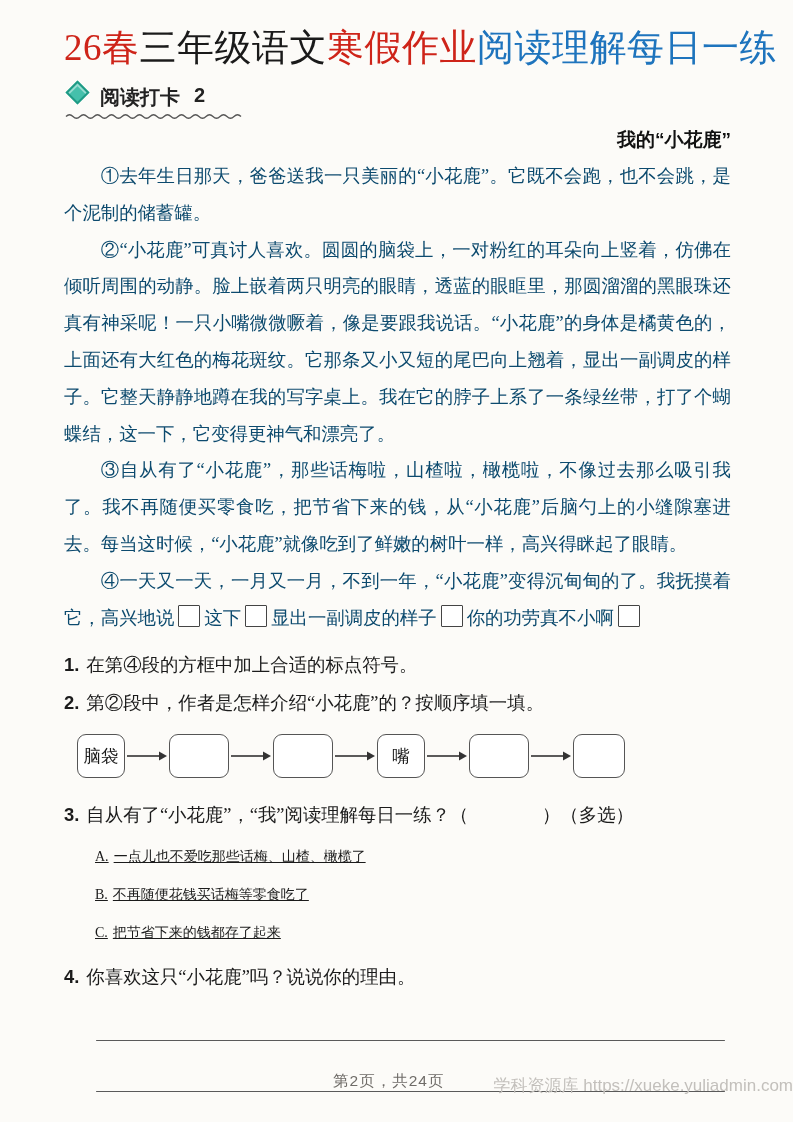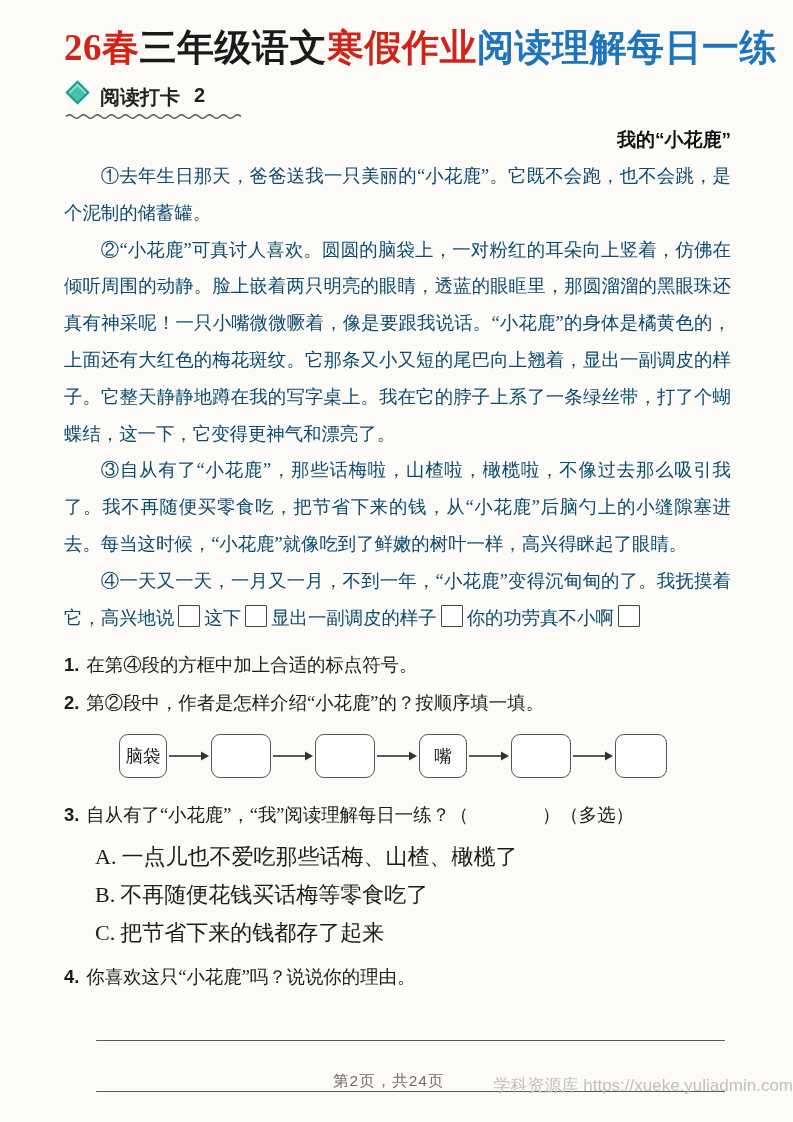--- a/index.html
+++ b/index.html
@@ -4,21 +4,21 @@
 <style>
   html,body { margin:0; padding:0; background:#e8e6e2; }
   .page {
     width:793px; height:1122px; margin:0 auto; position:relative;
     background:#fcfbf8; box-sizing:border-box; overflow:hidden;
     padding:26px 62px 0 64px;
     font-family:"Liberation Serif", serif; color:#1b1b1b;
   }
   
   .main-title {
-    margin:0; font-size:37px; font-weight:bold; line-height:44px;
+    margin:0; font-size:37px; font-weight:normal; line-height:44px;
     white-space:nowrap; letter-spacing:0.5px;
     font-family:"Liberation Serif", serif;
   }
   .tp-red   { color:#ce2419; }
   .tp-black { color:#1a1a1a; }
   .tp-blue  { color:#1e74bd; }
 
   .badge-row { margin-top:14px; display:flex; align-items:flex-start; height:26px; }
   .diamond {
     width:13px; height:13px; transform:rotate(45deg);
@@ -55,35 +55,35 @@
   .q2 { margin-top:8px; }
   .q3 { margin-top:22px; }
   .q4 { margin-top:10px; }
   .qnum {
     font-family:"Liberation Sans", sans-serif; font-weight:bold;
     margin-right:7px;
   }
 
   .flowchart {
     margin:16px 22px 0 13px;
-    display:flex; align-items:center; justify-content:center;
+    display:flex; align-items:center; justify-content:flex-start;
   }
   .flow-box {
     height:42px; border:1.6px solid #555; border-radius:9px;
     background:#fff; flex:none;
     display:flex; align-items:center; justify-content:center;
     font-size:17.5px;
   }
   .flow-box.small { width:46px; }
   .flow-box.wide  { width:58px; }
   .flow-box.end   { width:50px; }
   .flow-arrow { flex:none; margin:0 2px; }
 
   .options { margin:8px 0 0 31px; }
-  .option { font-size:22px; line-height:38px; }
+  .option { font-size:14px; line-height:38px;text-decoration:underline; }
   .opt-letter { margin-right:5px; }
 
   .answer-line {
     margin-left:32px; margin-right:6px; height:0;
     border-bottom:1.8px solid #5a5a5a; border-radius:2px;
   }
   .line1 { margin-top:48px; }
   .line2 { margin-top:50px; }
 
   

